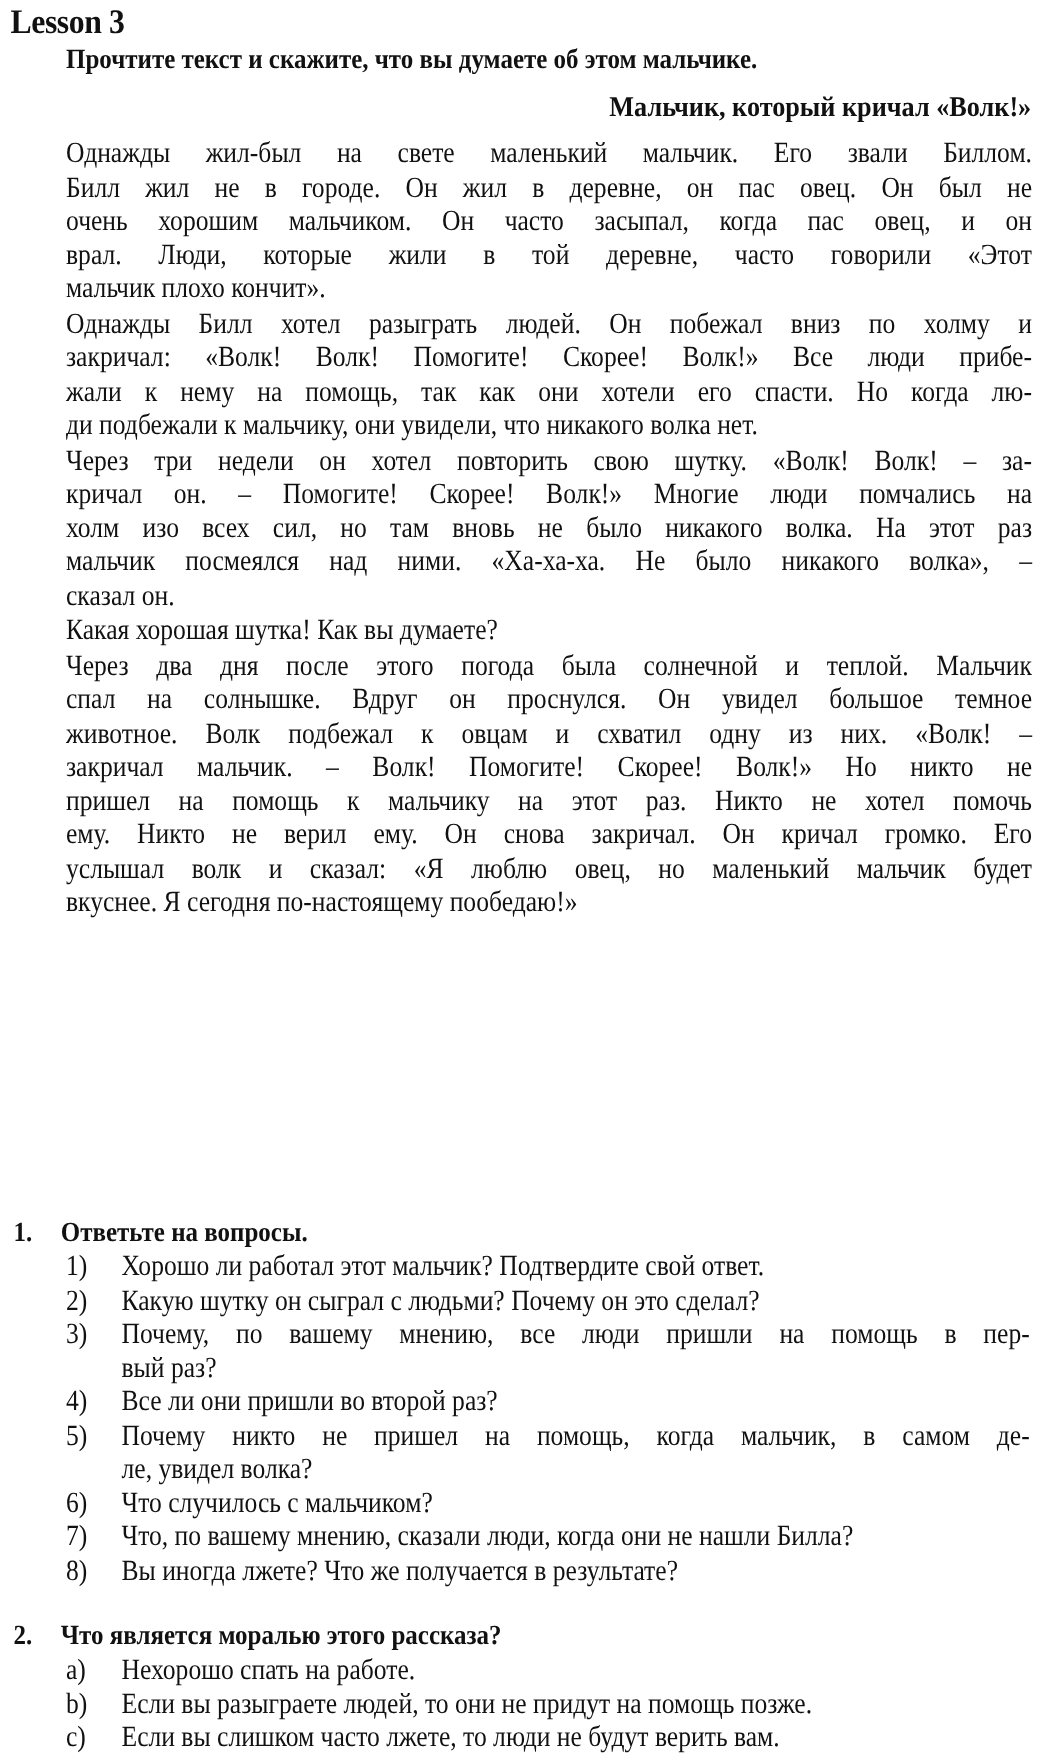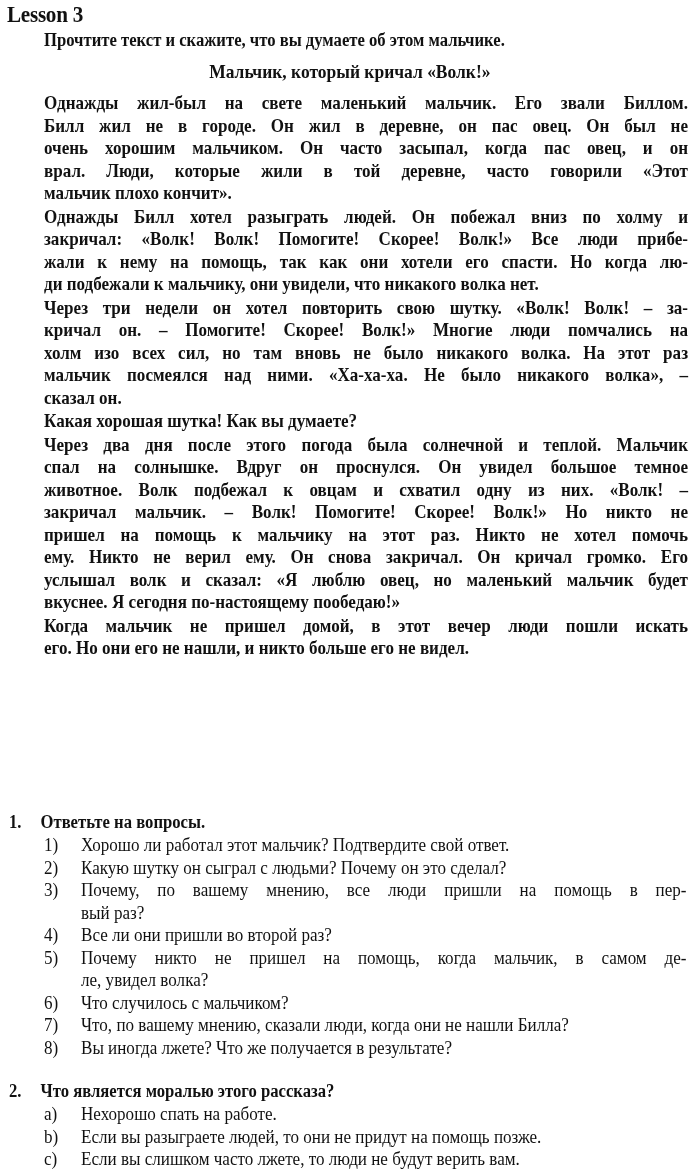--- a/index.html
+++ b/index.html
@@ -1,25 +1,25 @@
 <!DOCTYPE html>
 <html><head>
 <meta charset="utf-8">
 <style>
   html, body { margin:0; padding:0; background:#ffffff; }
   body { width:700px; height:1175px; position:relative; overflow:hidden; color:#111; }
   .page { position:absolute; left:0; top:0; width:700px; height:1175px; font-family:"Liberation Serif", serif; }
   .lesson { position:absolute; left:7px; top:2px; font-size:23px; font-weight:bold; letter-spacing:-0.3px; transform:scaleX(0.92); transform-origin:left top; }
   .instr { position:absolute; left:44px; top:30px; width:600px; font-size:18.5px; font-weight:bold; transform:scaleX(0.9); transform-origin:left top; white-space:nowrap; }
-  .title { position:absolute; left:0; top:61px; width:700px; text-align:center; font-size:19px; font-weight:bold; }
+  .title { position:absolute; left:0; top:61px; width:700px; text-align:right; font-size:19px; font-weight:bold; }
   .title span { display:inline-block; transform:scaleX(0.92); }
   .story { position:absolute; left:44px; top:92px; width:644px; }
   .line { display:block; height:22.5px; line-height:22.5px; font-size:19.5px; white-space:nowrap; transform:scaleX(0.875); transform-origin:left top; }
   .line.just { text-align-last:justify; text-align:justify; width:736px; }
-  .para { margin-bottom:1px;font-weight:bold; }
+  .para { margin-bottom:1px; }
   .q-head { position:absolute; left:9px; font-size:18.5px; font-weight:bold; white-space:nowrap; transform:scaleX(0.9); transform-origin:left top; }
   .q-head .num { display:inline-block; width:35px; }
   .qlist { position:absolute; left:44px; width:644px; }
   .qitem { display:flex; font-size:19.5px; line-height:22.5px; }
   .qitem .n { width:37px; flex:none; transform:scaleX(0.875); transform-origin:left top; white-space:nowrap; }
   .qitem .t { flex:1; }
   .qitem .t span { display:block; white-space:nowrap; transform:scaleX(0.875); transform-origin:left top; height:22.5px; }
   .qitem .t span.just { text-align:justify; text-align-last:justify; width:692px; }
 </style>
 </head>
@@ -58,24 +58,20 @@
       </div>
       <div class="para">
         <span class="line just">Через два дня после этого погода была солнечной и теплой. Мальчик</span>
         <span class="line just">спал на солнышке. Вдруг он проснулся. Он увидел большое темное</span>
         <span class="line just">животное. Волк подбежал к овцам и схватил одну из них. «Волк! –</span>
         <span class="line just">закричал мальчик. – Волк! Помогите! Скорее! Волк!» Но никто не</span>
         <span class="line just">пришел на помощь к мальчику на этот раз. Никто не хотел помочь</span>
         <span class="line just">ему. Никто не верил ему. Он снова закричал. Он кричал громко. Его</span>
         <span class="line just">услышал волк и сказал: «Я люблю овец, но маленький мальчик будет</span>
         <span class="line">вкуснее. Я сегодня по-настоящему пообедаю!»</span>
-      </div>
-      <div class="para">
-        <span class="line just">Когда мальчик не пришел домой, в этот вечер люди пошли искать</span>
-        <span class="line">его. Но они его не нашли, и никто больше его не видел.</span>
       </div>
     </div>
 
   <div class="q-head" id="ex1-head" style="top:812px;">
     <span class="num">1.</span><span>Ответьте на вопросы.</span>
   </div>
   <div class="qlist" id="ex1-list" style="top:834px;">
       <div class="qitem">
         <div class="n">1)</div>
         <div class="t">

